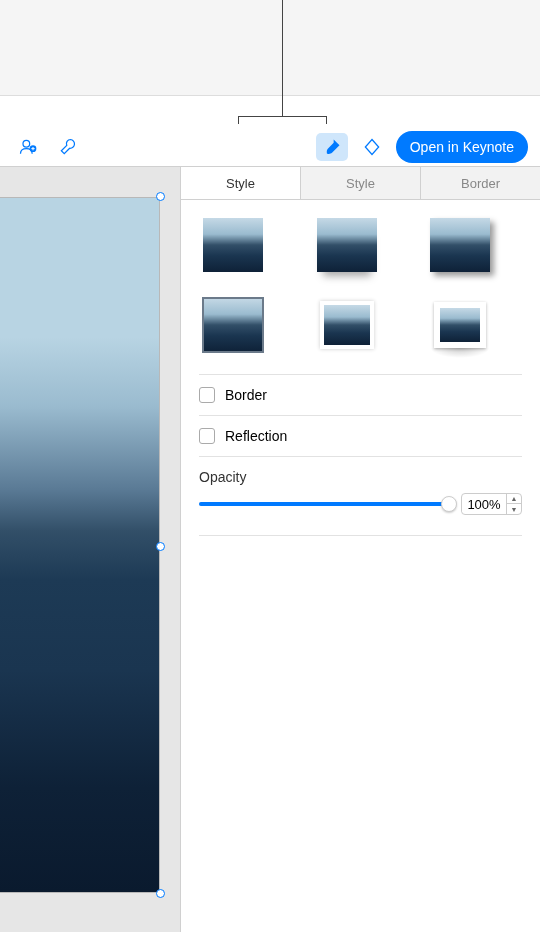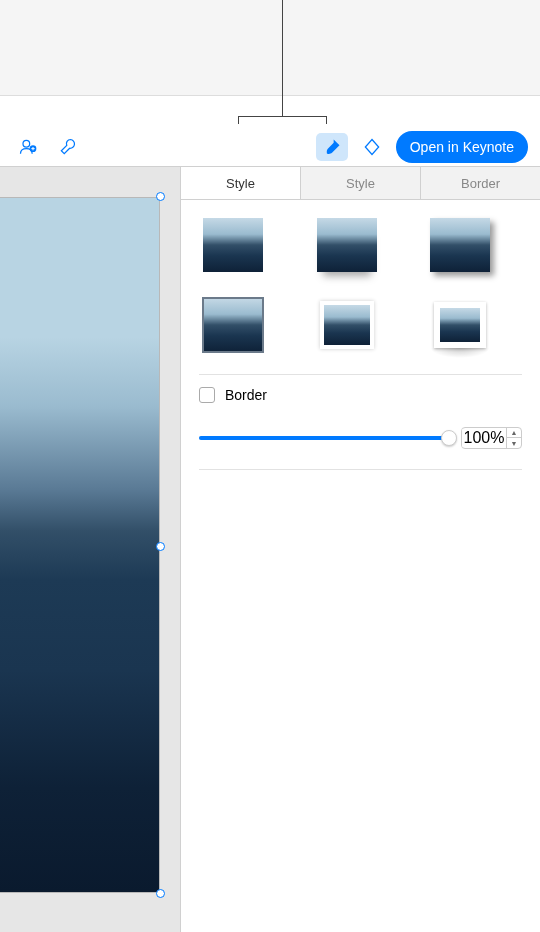--- a/index.html
+++ b/index.html
@@ -309,21 +309,21 @@
       display: flex;
       align-items: center;
       border: 1px solid #ccc;
       border-radius: 4px;
       height: 22px;
       overflow: hidden;
     }
     .stepper-val {
       width: 44px;
       text-align: center;
-      font-size: 16px;
+      font-size: 13px;
       border: none;
       outline: none;
       padding: 0;
     }
     .stepper-btns {
       display: flex;
       flex-direction: column;
       border-left: 1px solid #ccc;
       height: 100%;
     }
@@ -436,22 +436,27 @@
           </div>
         <div class="style-thumb thumb5">
             <div class="thumb-img"></div>
           </div>
       </div>
 
       <div class="section-row">
         <div class="checkbox"></div>
         <span class="row-label">Border</span>
       </div>
+      <div class="section-row last">
+        <div class="checkbox"></div>
+        <span class="row-label">Reflection</span>
+      </div>
 
       <div class="opacity-section">
+        <div class="label">Opacity</div>
         <div class="opacity-controls">
           <div class="slider">
             <div class="slider-track"></div>
             <div class="slider-fill" id="opacity-fill" style="width: 100%;"></div>
             <div class="slider-knob" id="opacity-knob" style="left: 100%;"></div>
           </div>
           <div class="stepper">
             <input class="stepper-val" value="100%" style="">
             <div class="stepper-btns">
               <div class="step-btn">▲</div>

